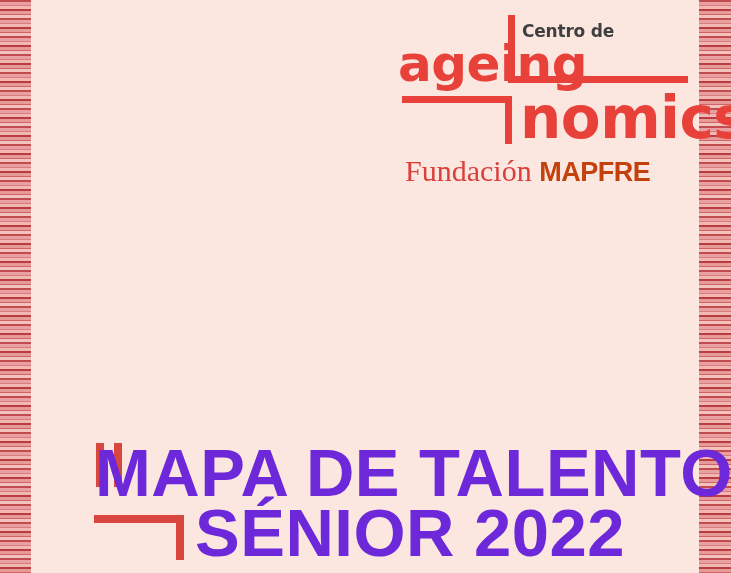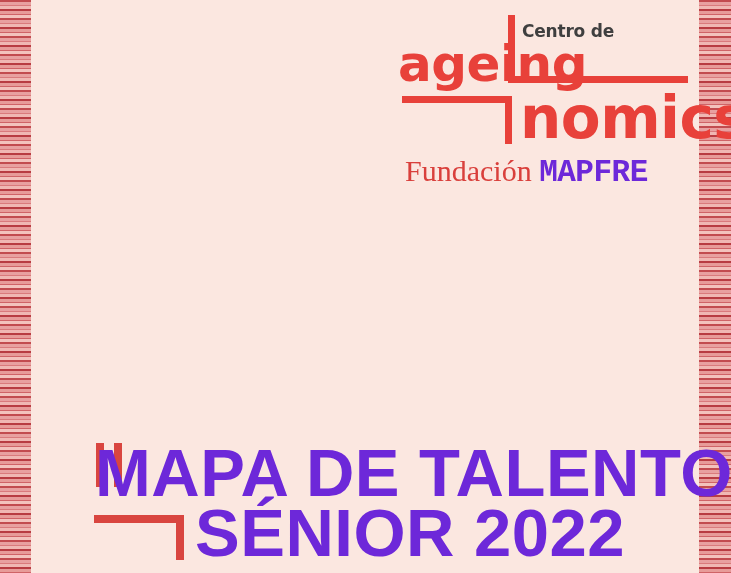--- a/index.html
+++ b/index.html
@@ -142,24 +142,24 @@
     position: absolute;
     left: 7px;
     top: 144px;
     font-size: 30px;
     color: #d9403c;
     font-family: "Liberation Serif", "DejaVu Serif", serif;
     line-height: 1;
     white-space: nowrap;
   }
   .logo-mapfre {
-    font-family: Liberation Mono, monospace;
-    font-weight: 700;
-    font-size: 31px;
-    color: #6d28d9;
+    font-family: Liberation Sans, sans-serif;
+    font-weight: 700;
+    font-size: 27px;
+    color: #c2410c;
     letter-spacing: -0.5px;
   }
 
   
   #title-block {
     position: absolute;
     left: 94px;
     top: 420px;
     width: 600px;
   }

